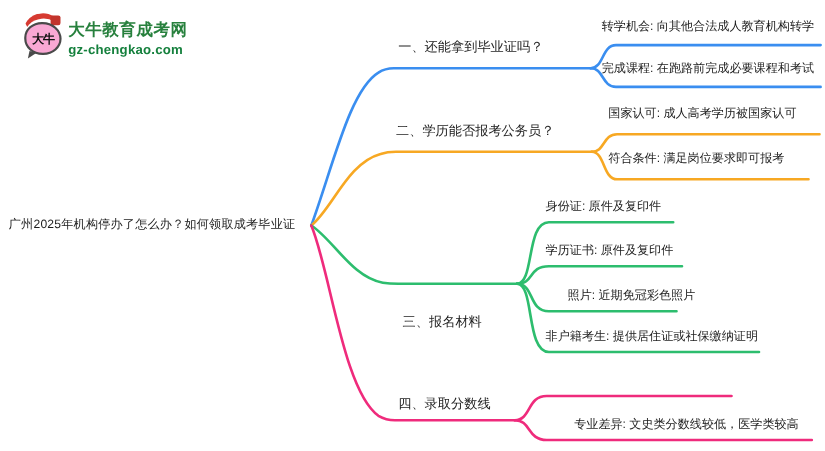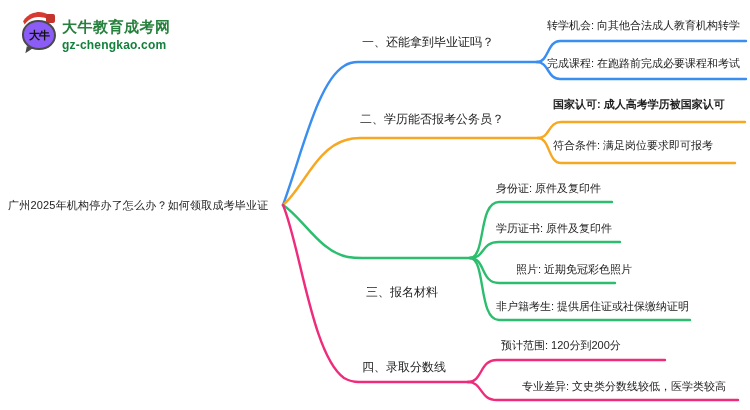--- a/index.html
+++ b/index.html
@@ -17,21 +17,21 @@
     position:absolute;transform:translateY(-50%);
     white-space:nowrap;color:#1c1c1c;line-height:1.15;
   }
   .root-topic{font-size:11px;letter-spacing:.2px;}
   .branch-label{font-size:12px;}
   .child-label{font-size:11px;}
   
   .logo{position:absolute;left:18px;top:14px;width:240px;height:56px;}
   .logo-bubble{
     position:absolute;left:4px;top:6px;width:30px;height:26px;
-    background:#8b5cf6;border:2px solid #4a4a4a;border-radius:48% 52% 50% 50%;
+    background:#f9a8d4;border:2px solid #4a4a4a;border-radius:48% 52% 50% 50%;
     display:flex;align-items:center;justify-content:center;
   }
   .logo-bubble-tail{
     position:absolute;left:8px;top:33px;width:0;height:0;
     border-left:7px solid #4a4a4a;border-bottom:7px solid transparent;
     transform:rotate(12deg);
   }
   .logo-bubble-chars{font-size:11px;font-weight:bold;color:#111;letter-spacing:-1px;}
   .logo-arc{
     position:absolute;left:2px;top:-2px;width:32px;height:13px;
@@ -92,26 +92,25 @@
     </g>
   </svg>
 
   <div class="node root-topic" style="left:8px;top:205px;">广州2025年机构停办了怎么办？如何领取成考毕业证</div>
 
   <div class="node branch-label" style="left:362px;top:44px;font-family:Liberation Mono, monospace;">一、还能拿到毕业证吗？</div>
   <div class="node child-label" style="left:547px;top:25px;">转学机会: 向其他合法成人教育机构转学</div>
   <div class="node child-label" style="left:547px;top:63px;">完成课程: 在跑路前完成必要课程和考试</div>
 
   <div class="node branch-label" style="left:360px;top:120px;">二、学历能否报考公务员？</div>
-  <div class="node child-label" style="left:553px;top:104px;font-weight:bold;">国家认可: 成人高考学历被国家认可</div>
+  <div class="node child-label" style="left:553px;top:104px;">国家认可: 成人高考学历被国家认可</div>
   <div class="node child-label" style="left:553px;top:145px;">符合条件: 满足岗位要求即可报考</div>
 
   <div class="node branch-label" style="left:366px;top:245px;margin-top:48px;">三、报名材料</div>
   <div class="node child-label" style="left:496px;top:188px;">身份证: 原件及复印件</div>
   <div class="node child-label" style="left:496px;top:228px;">学历证书: 原件及复印件</div>
   <div class="node child-label" style="left:516px;top:269px;">照片: 近期免冠彩色照片</div>
   <div class="node child-label" style="left:496px;top:306px;">非户籍考生: 提供居住证或社保缴纳证明</div>
 
   <div class="node branch-label" style="left:362px;top:368px;text-align:right;">四、录取分数线</div>
-  <div class="node child-label" style="left:501px;top:345px;">预计范围: 120分到200分</div>
   <div class="node child-label" style="left:501px;top:386px;margin-left:21px;">专业差异: 文史类分数线较低，医学类较高</div>
 
 </div>
 
 </body></html>

